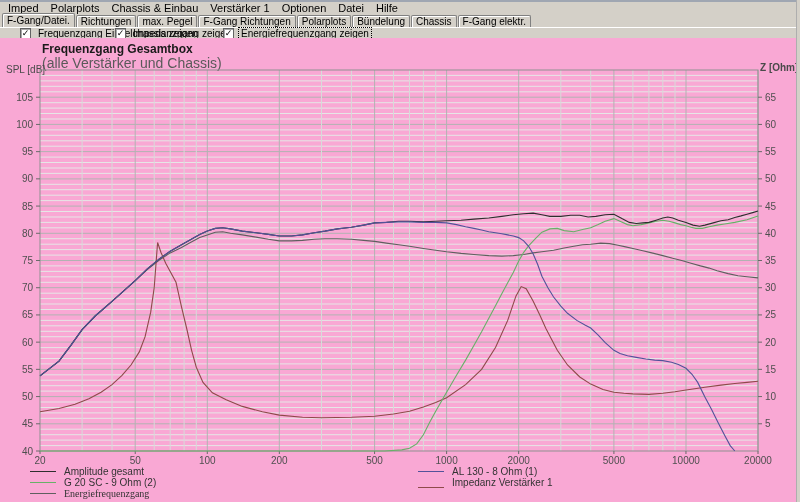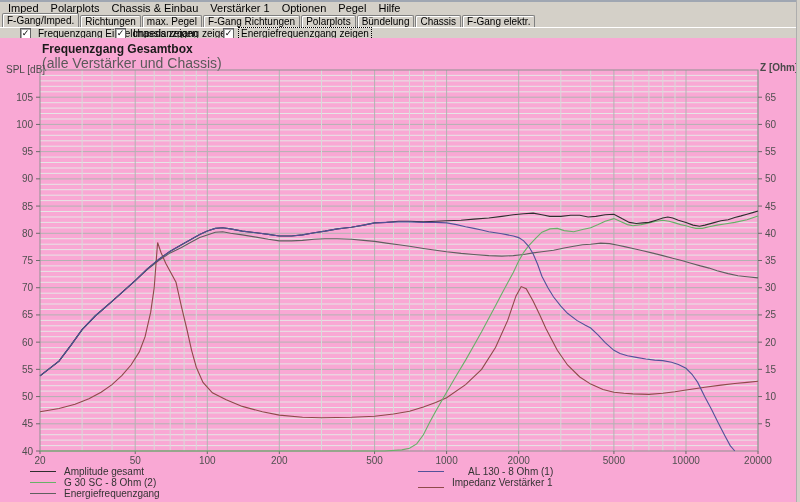--- a/index.html
+++ b/index.html
@@ -38,25 +38,25 @@
 </head>
 <body>
 
 <div class="titlebar-edge"></div>
 <div class="menubar">
     <span class="menu-item">Imped</span>
     <span class="menu-item">Polarplots</span>
     <span class="menu-item">Chassis &amp; Einbau</span>
     <span class="menu-item">Verstärker 1</span>
     <span class="menu-item">Optionen</span>
-    <span class="menu-item">Pegel</span>
+    <span class="menu-item">Datei</span>
     <span class="menu-item">Hilfe</span>
   </div>
 <div class="tabbar">
-    <span class="tab active">F-Gang/Imped.</span>
+    <span class="tab active">F-Gang/Datei.</span>
     <span class="tab">Richtungen</span>
     <span class="tab">max. Pegel</span>
     <span class="tab">F-Gang Richtungen</span>
     <span class="tab">Polarplots</span>
     <span class="tab">Bündelung</span>
     <span class="tab">Chassis</span>
     <span class="tab">F-Gang elektr.</span>
   </div>
 <div class="checkbar">
     <span class="cb-group" style="left: 20px;">
@@ -264,27 +264,27 @@
       <polyline points="40.0,337.9 59.0,323.2 71.2,306.9 82.1,291.6 95.2,278.0 112.0,263.3 124.3,252.4 135.2,242.6 147.0,231.2 159.3,220.9 170.2,213.2 181.5,206.7 190.4,201.8 199.7,196.4 207.3,193.1 215.3,190.4 222.7,189.8 230.5,190.9 242.3,193.1 256.1,194.7 268.4,196.4 279.3,198.0 291.6,198.0 302.5,196.9 314.3,194.7 324.9,193.1 337.5,190.9 351.4,189.3 363.6,187.1 374.6,184.9 386.4,184.4 398.6,183.3 409.5,183.3 423.4,183.9 435.7,183.3 446.6,182.8 461.1,182.2 473.9,181.1 488.8,180.0 501.8,178.4 513.3,176.8 523.7,175.7 533.2,175.1 541.9,176.8 549.9,178.4 560.8,178.4 570.7,177.3 579.8,177.3 588.1,179.0 595.8,178.4 605.2,176.8 613.9,176.2 621.9,180.6 629.3,184.4 636.3,185.5 642.8,184.9 648.9,184.4 656.1,182.2 662.8,180.0 667.8,179.0 672.7,180.0 678.4,182.2 686.0,184.4 693.0,187.1 699.6,188.2 704.9,187.1 713.2,184.9 720.9,182.8 728.1,181.7 734.8,179.5 741.1,177.9 747.0,176.2 752.7,174.6 758.0,173.0" fill="none" stroke="#2e2e2e" stroke-width="1.1"></polyline>
       <polyline points="40.0,337.9 59.0,323.2 71.2,306.9 82.1,291.6 95.2,278.0 112.0,263.3 124.3,252.4 135.2,242.6 147.0,231.2 159.3,220.9 170.2,213.2 181.5,206.7 190.4,201.8 199.7,196.4 207.3,193.1 215.3,190.4 222.7,189.8 230.5,190.9 242.3,193.1 256.1,194.7 268.4,196.4 279.3,198.0 291.6,198.0 302.5,196.9 314.3,194.7 324.9,193.1 337.5,190.9 351.4,189.3 363.6,187.1 374.6,184.9 386.4,184.4 398.6,183.9 409.5,183.9 423.4,184.4 435.7,184.4 446.6,184.9 456.5,186.6 465.6,188.8 473.9,190.4 481.6,192.0 488.8,193.7 495.5,194.7 501.8,195.8 507.7,196.9 513.3,198.0 518.7,199.6 523.7,202.9 528.6,208.3 533.2,216.0 537.6,226.3 541.9,238.3 547.9,249.7 553.6,259.0 560.8,268.2 567.5,275.3 576.8,282.4 585.4,287.3 590.7,290.0 598.2,297.1 605.2,304.7 613.9,312.3 620.0,315.6 627.5,317.8 636.3,319.4 645.9,321.0 654.7,322.1 662.8,322.6 671.5,324.3 678.4,326.5 686.0,330.3 692.0,336.3 697.7,344.4 704.9,359.1 711.6,371.6 717.9,384.2 724.6,397.2 730.2,407.6 734.8,413.0" fill="none" stroke="#52529a" stroke-width="1.1"></polyline>
     </svg>
   <div class="legend">
       <div class="legend-item" style="left: 30px; top: 428px;">
         <span class="legend-swatch" style="border-top-color: rgb(46, 46, 46);"></span>
         <span>Amplitude gesamt</span>
       </div>
       <div class="legend-item" style="left: 30px; top: 439px;">
         <span class="legend-swatch" style="border-top-color: rgb(104, 176, 104);"></span>
-        <span>G 30 SC - 8 Ohm (2)</span>
-      </div>
-      <div class="legend-item" style="left: 30px; top: 450px;">
+        <span>G 20 SC - 9 Ohm (2)</span>
+      </div>
+      <div class="legend-item" style="left: 30px; top: 450px; font-family: Liberation Serif, serif;">
         <span class="legend-swatch" style="border-top-color: rgb(95, 95, 95);"></span>
         <span>Energiefrequenzgang</span>
       </div>
-      <div class="legend-item" style="left: 418px; top: 428px; gap: 16px;">
+      <div class="legend-item" style="left: 418px; top: 428px;">
         <span class="legend-swatch" style="border-top-color: rgb(82, 82, 154);"></span>
         <span>AL 130 - 8 Ohm (1)</span>
       </div>
       <div class="legend-item" style="left: 418px; top: 439px; align-items: flex-end;">
         <span class="legend-swatch" style="border-top-color: rgb(143, 74, 74);"></span>
         <span>Impedanz Verstärker 1</span>
       </div>
     </div>
 </div>
 

